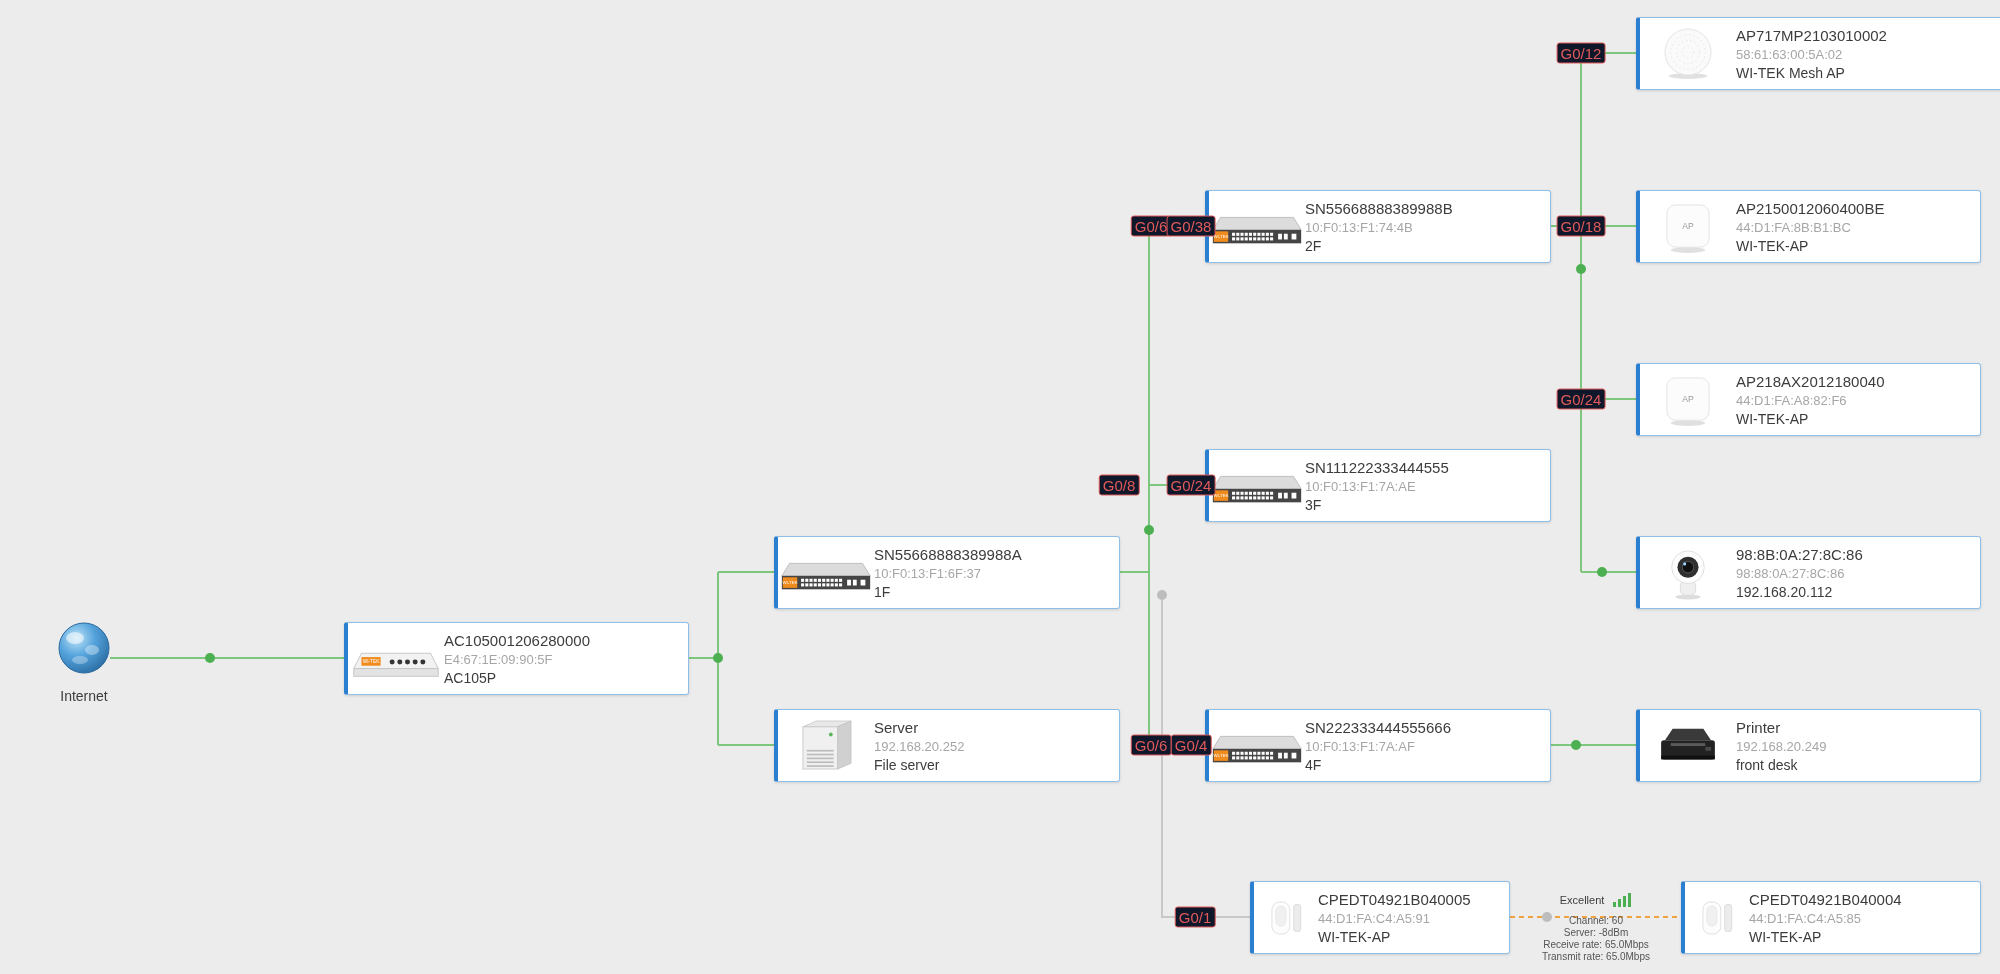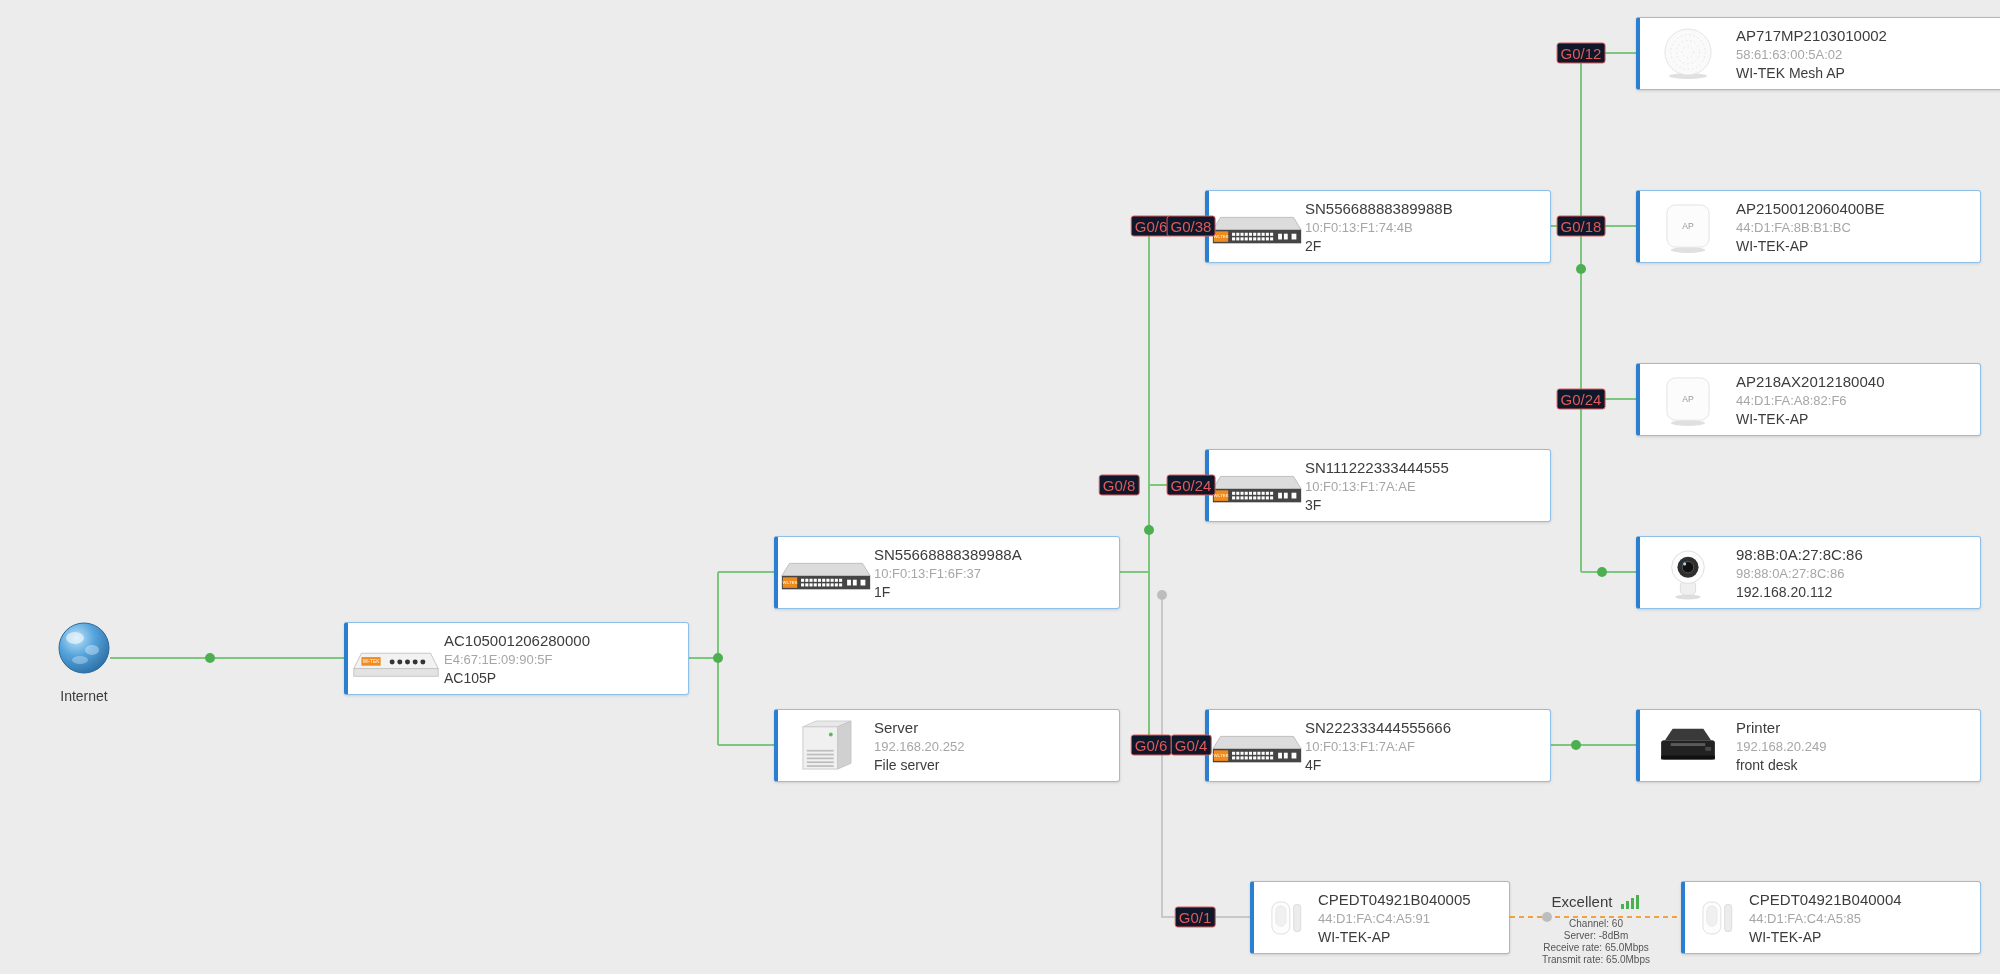--- a/index.html
+++ b/index.html
@@ -25,21 +25,21 @@
     position:absolute; transform:translate(-50%,-50%);
     background:#0f172a; border:1px solid #e05a5a; color:#e05a5a;
     font-size:15px; line-height:1; padding:2px 3px; border-radius:3px;
     z-index:3; white-space:nowrap;
   }
 
   .inet { position:absolute; left:48px; top:620px; width:72px; text-align:center; z-index:2; }
   .inet-label { font-size:14px; color:#3c3c3c; margin-top:8px; }
 
   .wifi-info { position:absolute; left:1512px; top:893px; width:168px; z-index:3; text-align:center; }
-  .wifi-quality { display:flex; align-items:center; justify-content:center; gap:8px; font-size:15px; color:#3c3c3c; }
+  .wifi-quality { display:flex; align-items:center; justify-content:center; gap:8px; font-size:11px; color:#3c3c3c; }
   .wifi-stats { margin-top:8px; font-size:10px; color:#555; line-height:1.2; }
 </style>
 </head>
 <body>
 
 <div id="canvas">
 
   <svg width="0" height="0" style="position:absolute" aria-hidden="true">
     <defs>
       <radialGradient id="globeGrad" cx="35%" cy="30%" r="80%">

